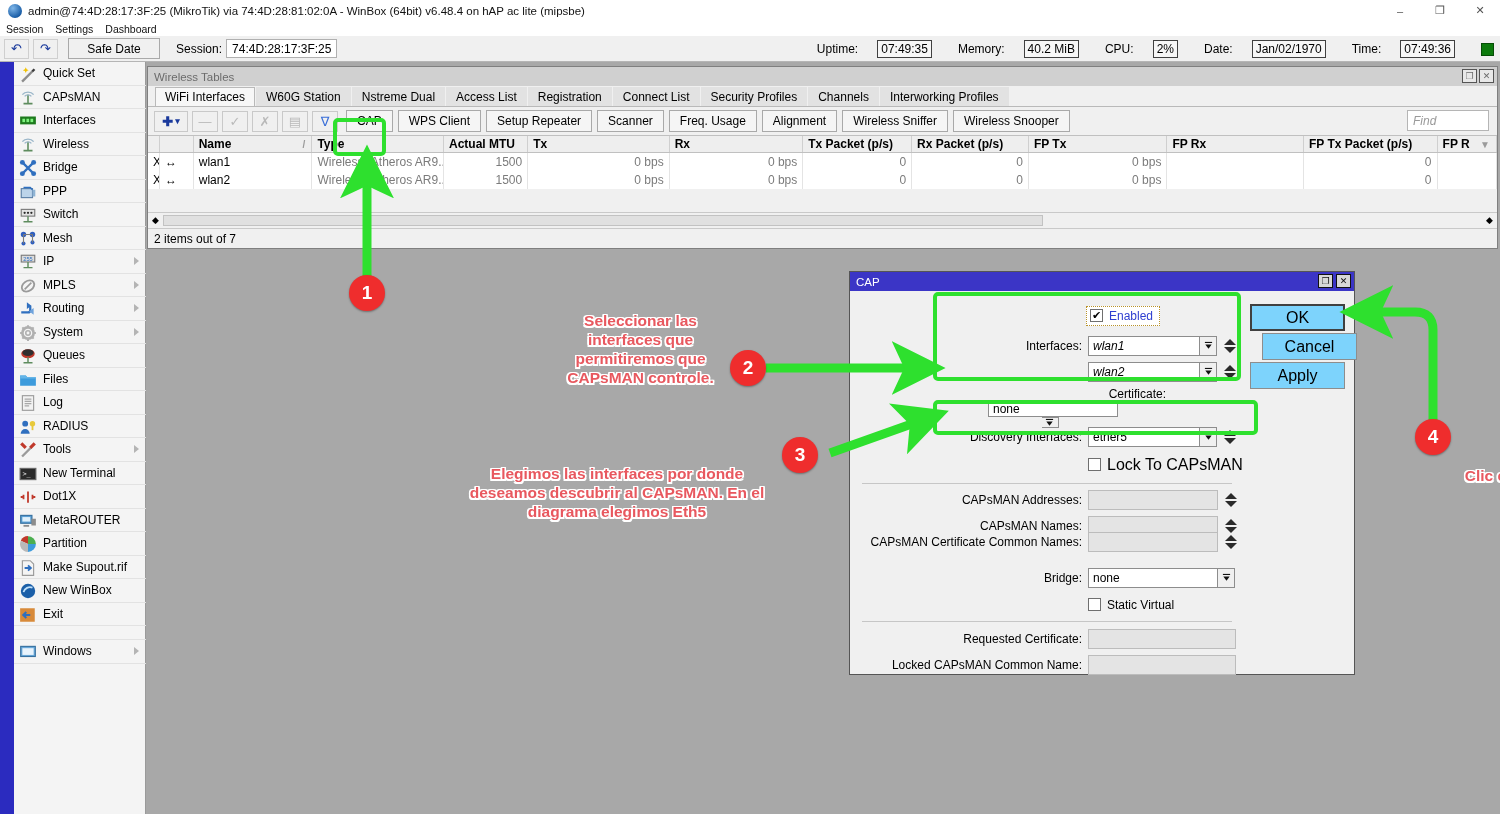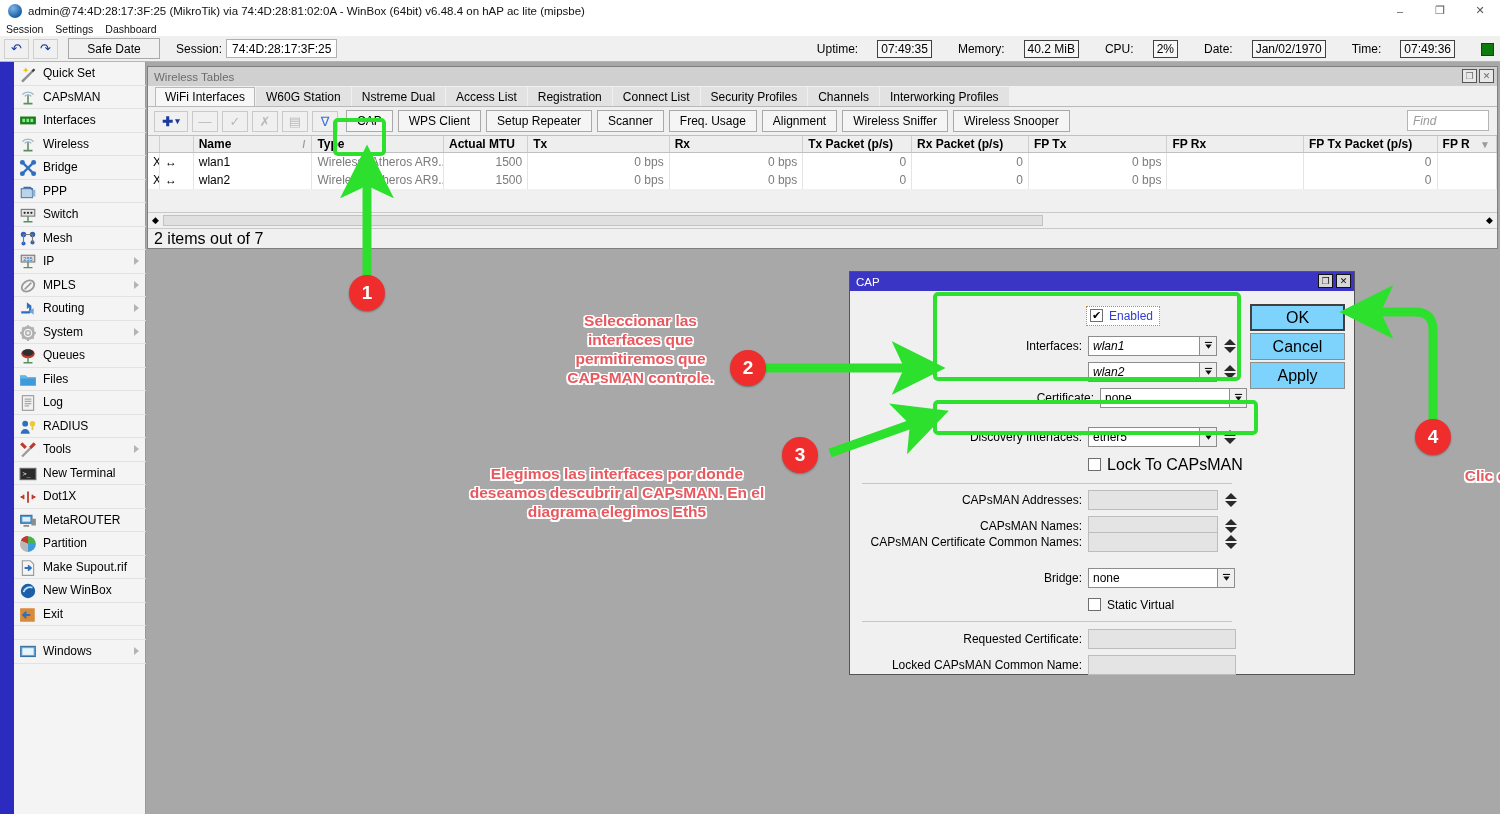--- a/index.html
+++ b/index.html
@@ -151,21 +151,21 @@
   #wt-hscroll{
     position:absolute; left:0; bottom:21px; width:100%; height:15px;
     background:#f0f0f0; border-top:1px solid #c9c9c9; display:flex; align-items:center;
   }
   #wt-hscroll .arrowbox{ width:15px;height:15px;display:flex;align-items:center;justify-content:center;font-size:9px; }
   #wt-hscroll .thumb{ height:11px; background:#e0e0e0; border:1px solid #c2c2c2; }
   #wt-hscroll .track{ flex:1; height:13px; }
   #wt-status{
     position:absolute; left:0; bottom:0; width:100%; height:20px;
     background:#f0f0f0; border-top:1px solid #c9c9c9; display:flex; align-items:center;
-    padding-left:6px; font-size:16px;
+    padding-left:6px; font-size:12px;
   }
 
   
   #cap{
     position:absolute; left:849px; top:271px; width:506px; height:404px;
     background:#f0f0f0; border:1px solid #555;
   }
   #cap-title{
     height:19px; background:#3b35c6; display:flex; align-items:center;
     padding-left:6px; color:#fff; font-size:11.5px;
@@ -662,21 +662,21 @@
             <path d="M1 1h8v1.2H1z" fill="#111"></path>
             <path d="M1.5 4 L5 8.5 L8.5 4 Z" fill="#111"></path>
           </svg>
       </div>
       <div class="spin">
           <div class="up"></div>
           <div class="dn"></div>
         </div>
     </div>
 
-    <div class="cap-row" style="left:12px; top:96px; width:400px;">
+    <div class="cap-row" style="left:0px; top:96px; width:400px;flex-direction:column;">
       <div class="cap-lbl" style="width:232px">Certificate:</div>
       <div class="cap-inp" style="width:130px;margin-left:6px">none</div>
       <div class="dd-btn">
         <svg class="dd-glyph" viewBox="0 0 10 10">
             <path d="M1 1h8v1.2H1z" fill="#111"></path>
             <path d="M1.5 4 L5 8.5 L8.5 4 Z" fill="#111"></path>
           </svg>
       </div>
     </div>
 
@@ -751,21 +751,21 @@
       <div class="cap-lbl" style="width:232px">Requested Certificate:</div>
       <div class="cap-inp ro" style="width:148px;margin-left:6px"></div>
     </div>
 
     <div class="cap-row" style="left:0px; top:363px; width:400px;">
       <div class="cap-lbl" style="width:232px">Locked CAPsMAN Common Name:</div>
       <div class="cap-inp ro" style="width:148px;margin-left:6px"></div>
     </div>
 
     <div class="cap-btn primary" style="left:400px; top:13px;">OK</div>
-    <div class="cap-btn" style="left:400px; top:42px;">Cancel</div>
+    <div class="cap-btn" style="left:412px; top:42px;">Cancel</div>
     <div class="cap-btn" style="left:400px; top:71px;">Apply</div>
   </div>
 </div>
 
 <div id="overlay">
   <svg width="1500" height="814" style="position:absolute;left:0;top:0">
     <defs>
       <marker id="ah" markerWidth="6" markerHeight="6" refX="2.6" refY="3" orient="auto">
         <path d="M0,0 L6,3 L0,6 L1.4,3 Z" fill="#2ee02e"></path>
       </marker>

